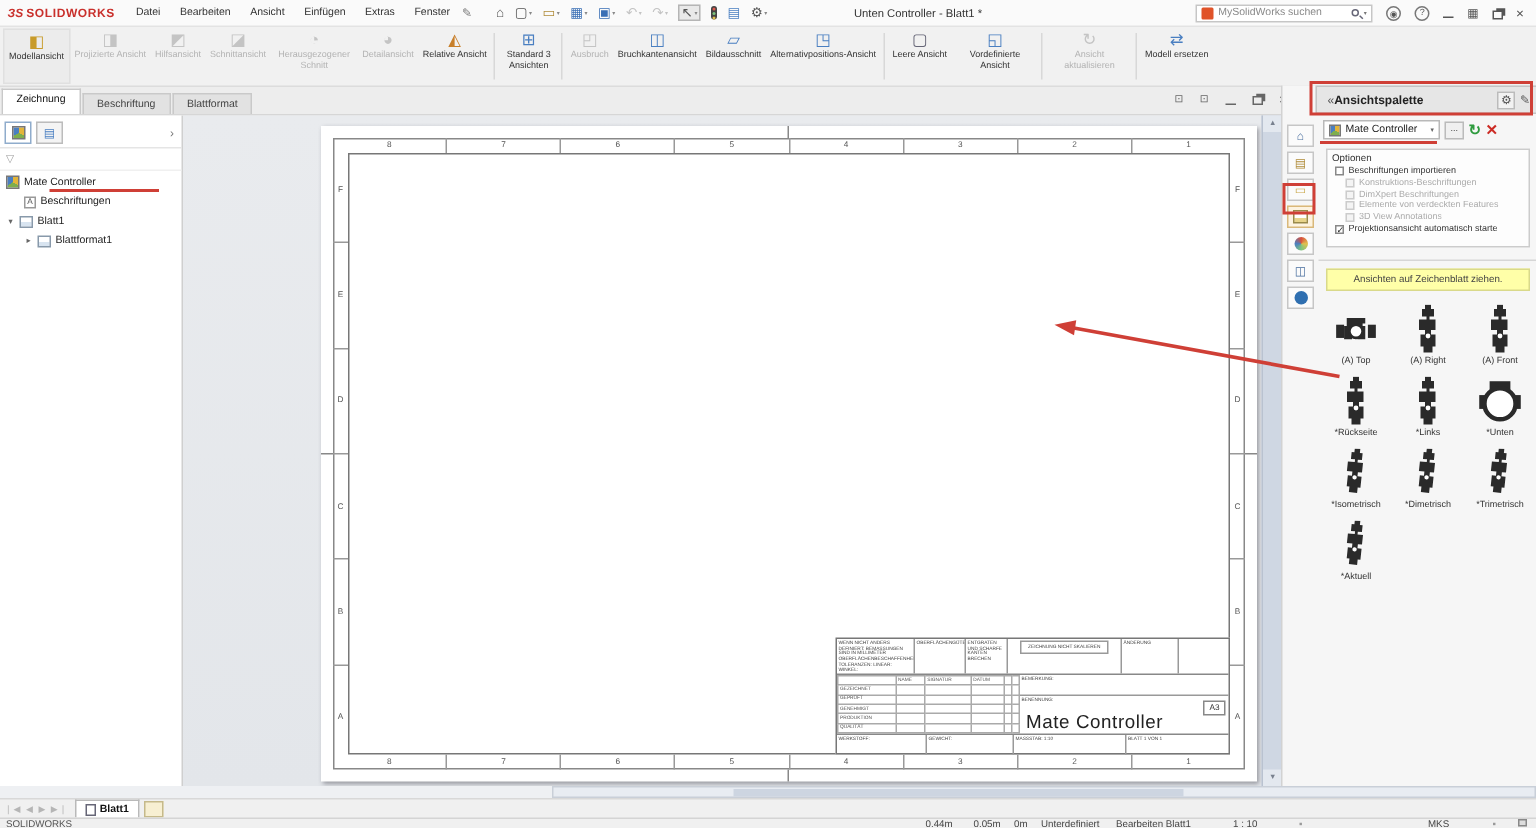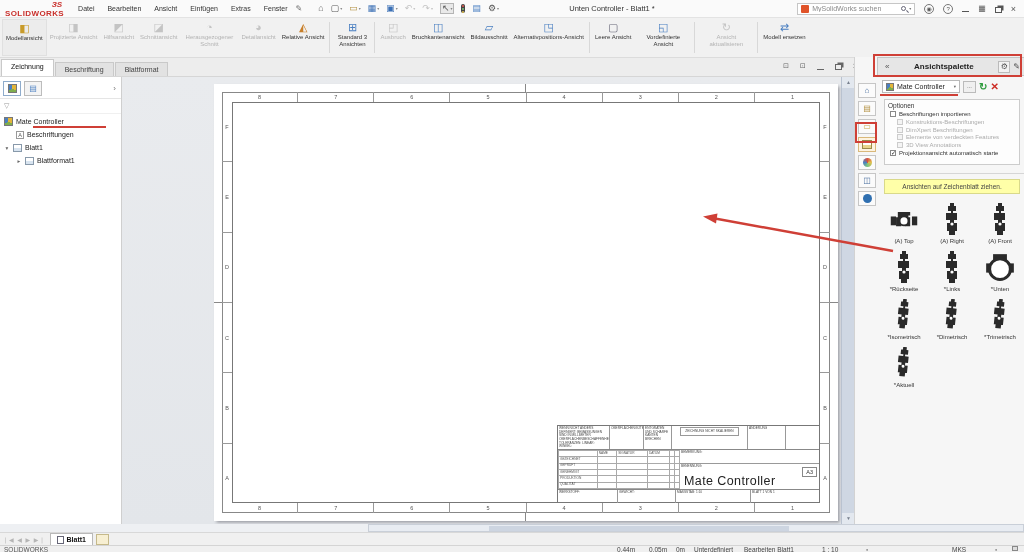--- a/index.html
+++ b/index.html
@@ -2,21 +2,21 @@
 <html><head>
 <meta charset="utf-8">
 <style>
   * { margin:0; padding:0; box-sizing:border-box; }
   html,body { width:1024px; height:552px; overflow:hidden; }
   body { font-family:"Liberation Sans", sans-serif; background:#f0f0f0; color:#222; }
   #app { position:relative; width:1024px; height:552px; background:#f4f4f4; overflow:hidden; }
 
   
   #titlebar { position:absolute; left:0; top:0; width:1024px; height:18px; background:#fafafa; border-bottom:1px solid #e3e3e3; display:flex; align-items:center; font-size:7px; }
-  .logo { display:flex; align-items:flex-end; margin-left:5px;flex-direction:column; }
+  .logo { display:flex; align-items:center; margin-left:5px; }
   .logo-mark { color:#c9302c; font-weight:700; font-style:italic; font-size:8px; margin-right:2px; }
   .logo-text { color:#c9302c; font-weight:700; font-size:8px; letter-spacing:.4px; }
   .menus { display:flex; margin-left:14px; gap:13px; color:#333; }
   .menus span { cursor:default; }
   .pin-glyph { color:#777; margin-left:8px; font-size:8px; }
   .qat { display:flex; align-items:center; gap:7px; margin-left:16px; color:#555; }
   .qat .qi { display:flex; align-items:center; gap:1px; }
   .qat .g { font-size:9px; line-height:9px; }
   .qat .car { font-size:4px; color:#888; }
   .qat .dis { color:#c3c3c3; }
@@ -101,21 +101,21 @@
   
   #vscroll { position:absolute; left:841px; top:77px; width:13px; height:447px; background:#cfd7e3; border-left:1px solid #b9c2d0; }
   #vscroll .arr { position:absolute; left:0; width:13px; height:11px; background:#e3e8ef; color:#78808e; font-size:5px; text-align:center; line-height:11px; }
   #hscroll { position:absolute; left:368px; top:524px; width:656px; height:8px; background:#e8ecf2; border:1px solid #c9cfd8; }
   #hscroll .thumb { position:absolute; left:120px; top:1px; width:300px; height:4.5px; background:#cdd5e1; }
   #below-strip { position:absolute; left:0; top:524px; width:368px; height:8px; background:#eef0f3; }
 
   
   #taskpane { position:absolute; left:854px; top:57px; width:170px; height:467px; background:#f6f6f6; border-left:1px solid #d2d2d2; }
   .tpn-header { position:absolute; left:22px; top:0; width:148px; height:19px; background:#e6e6e6; border:1px solid #c4c4c4; display:flex; align-items:center; padding:0 4px; }
-  .tpn-header .ttl { flex:1; text-align:center; font-weight:700; font-size:8px; color:#222; }
+  .tpn-header .ttl { flex:1; font-weight:700; font-size:8px; color:#222; }
   .tpn-header .hic { color:#555; font-size:8px; margin-left:3px; }
   .gearbox { width:12px; height:12px; border:1px solid #bbb; background:#f2f2f2; display:flex; align-items:center; justify-content:center; font-size:8px; color:#555; }
   .icostrip { position:absolute; left:3px; top:26px; width:20px; display:flex; flex-direction:column; gap:3px; }
   .tpi { width:18px; height:15px; border:1px solid #c6c6c6; background:#fbfbfb; display:flex; align-items:center; justify-content:center; font-size:8px; color:#4a6f9f; }
   .tpi .ball { width:9px; height:9px; border-radius:50%; background:conic-gradient(#d94f3c, #e0c04e, #7ec57e, #4a7fc1, #d94f3c); }
   .tpi .globe { width:9px; height:9px; border-radius:50%; background:#2f6fb0; }
   .tpi .pal { width:10px; height:9px; background:linear-gradient(#fff 60%, #e8d48a 60%); border:0.5px solid #9a8a4a; }
   .combo-row { position:absolute; left:27px; top:23px; width:140px; display:flex; align-items:center; gap:3px; }
   .combo { width:78px; height:13px; border:1px solid #b9b9b9; background:#fff; display:flex; align-items:center; gap:3px; padding:0 3px; font-size:7px; color:#222; }
   .combo .car { margin-left:auto; font-size:4.5px; color:#666; }

